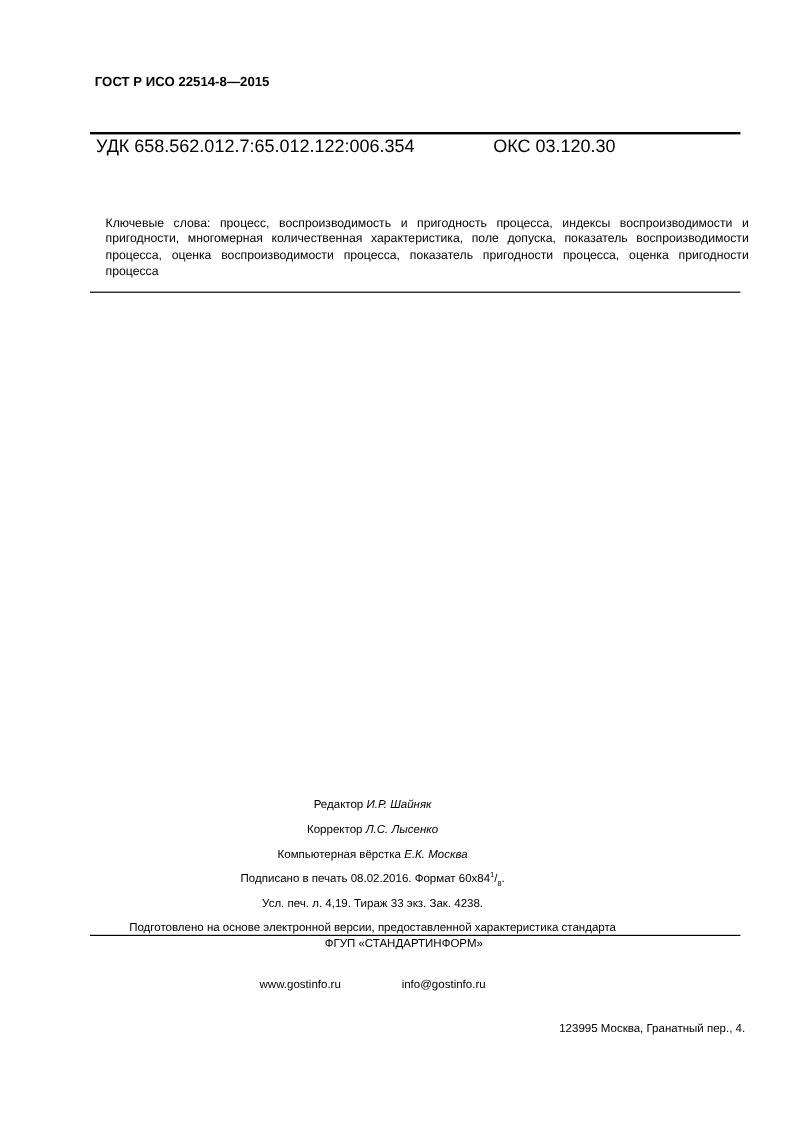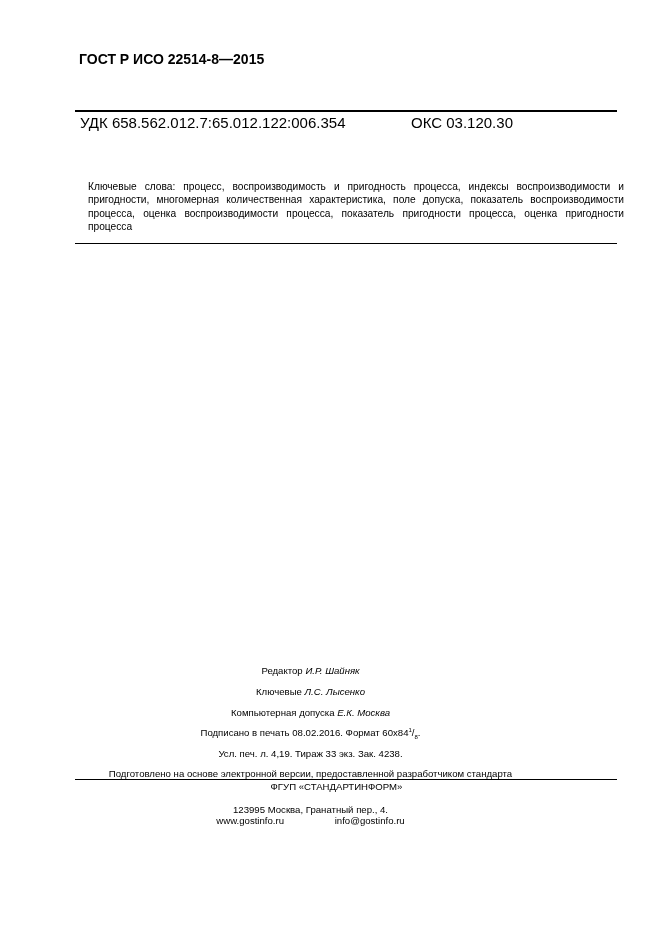--- a/index.html
+++ b/index.html
@@ -1,19 +1,19 @@
 <!DOCTYPE html>
 <html><head>
   <meta charset="utf-8">
   <style>
     html, body { margin:0; padding:0; background:#ffffff; }
     body { width:661px; height:936px; position:relative; overflow:hidden;
       font-family:"Liberation Sans", sans-serif; color:#000; }
     .abs { position:absolute; }
-    .title { left:79px; top:51px; font-size:14px; font-weight:bold; }
+    .title { left:79px; top:63px; font-size:11px; font-weight:bold; }
     .rule { position:absolute; background:#000; }
     .udk { left:80px; top:114px; font-size:15px; }
     .oks { left:411px; top:114px; font-size:15px; }
     .kw { left:88px; top:180px; width:536px; font-size:10.2px; line-height:13.3px; text-align:justify; text-align-last:left; }
     .center { position:absolute; left:0; width:621px; text-align:center; font-size:9.6px; }
     .it { font-style:italic; }
     sup, sub { font-size:6px; }
     .links span { display:inline-block; }
   </style>
 </head>
@@ -26,31 +26,31 @@
 <div class="abs oks">ОКС 03.120.30</div>
 
 <div class="abs kw">Ключевые слова: процесс, воспроизводимость и пригодность процесса, индексы воспроизводимости и пригодности, многомерная количественная характеристика, поле допуска, показатель воспроизводимости процесса, оценка воспроизводимости процесса, показатель пригодности процесса, оценка пригодности процесса</div>
 <div class="rule" style="left:75px; top:243px; width:542px; height:1px;"></div>
 
 <div class="center" style="top:665px;">
   <span>Редактор</span>
   <span class="it">И.Р. Шайняк</span>
 </div>
 <div class="center" style="top:686px;">
-  <span>Ключевые</span>
+  <span>Корректор</span>
   <span class="it">Л.С. Лысенко</span>
 </div>
 <div class="center" style="top:707px;">
-  <span>Компьютерная допуска</span>
+  <span>Компьютерная вёрстка</span>
   <span class="it">Е.К. Москва</span>
 </div>
 <div class="center" style="top:727px;"><span>Подписано в печать 08.02.2016. Формат 60x84</span><sup>1</sup>/<sub>8</sub><span>.</span></div>
 <div class="center" style="top:748px;">Усл. печ. л. 4,19.  Тираж 33 экз. Зак. 4238.</div>
 
-<div class="center" style="top:768px;">Подготовлено на основе электронной версии, предоставленной разработчиком стандарта</div>
+<div class="center" style="top:768px;">Подготовлено на основе электронной версии, предоставленной характеристика стандарта</div>
 <div class="rule" style="left:75px; top:779px; width:542px; height:1px;"></div>
 <div class="center" style="top:781px;margin-left:26px;">ФГУП «СТАНДАРТИНФОРМ»</div>
 
-<div class="center" style="top:804px;">123995 Москва, Гранатный пер., 4.</div>
+<div class="center" style="top:852px;text-align:right;">123995 Москва, Гранатный пер., 4.</div>
 <div class="center links" style="top:815px;">
   <span style="margin-right:48px;">www.gostinfo.ru</span>
   <span>info@gostinfo.ru</span>
 </div>
 
 </body></html>

